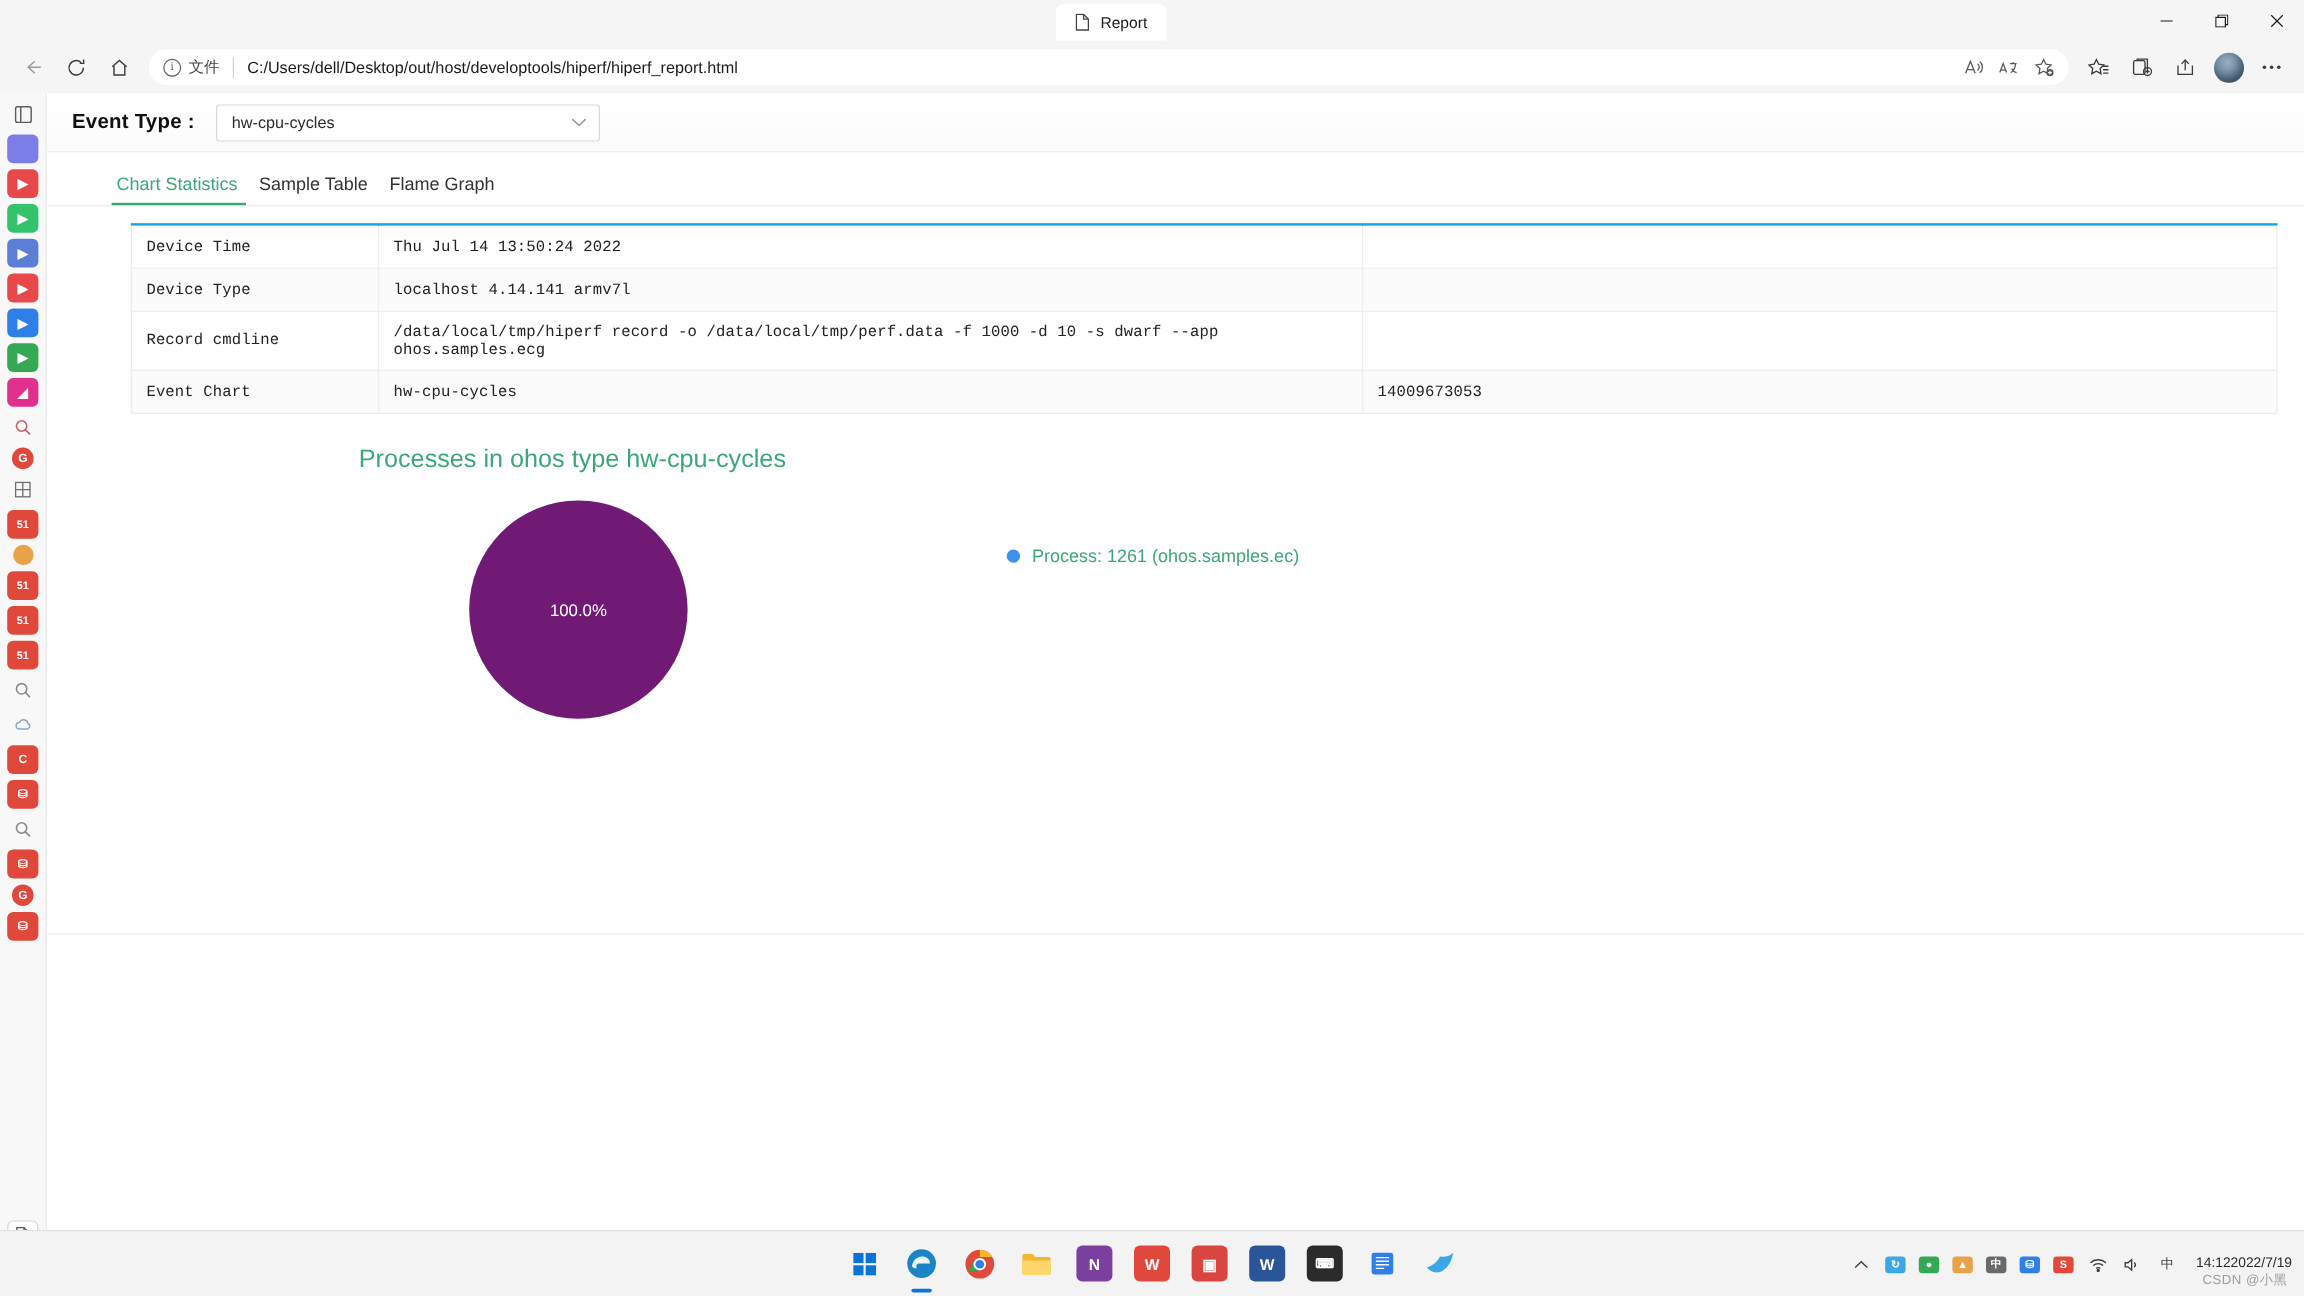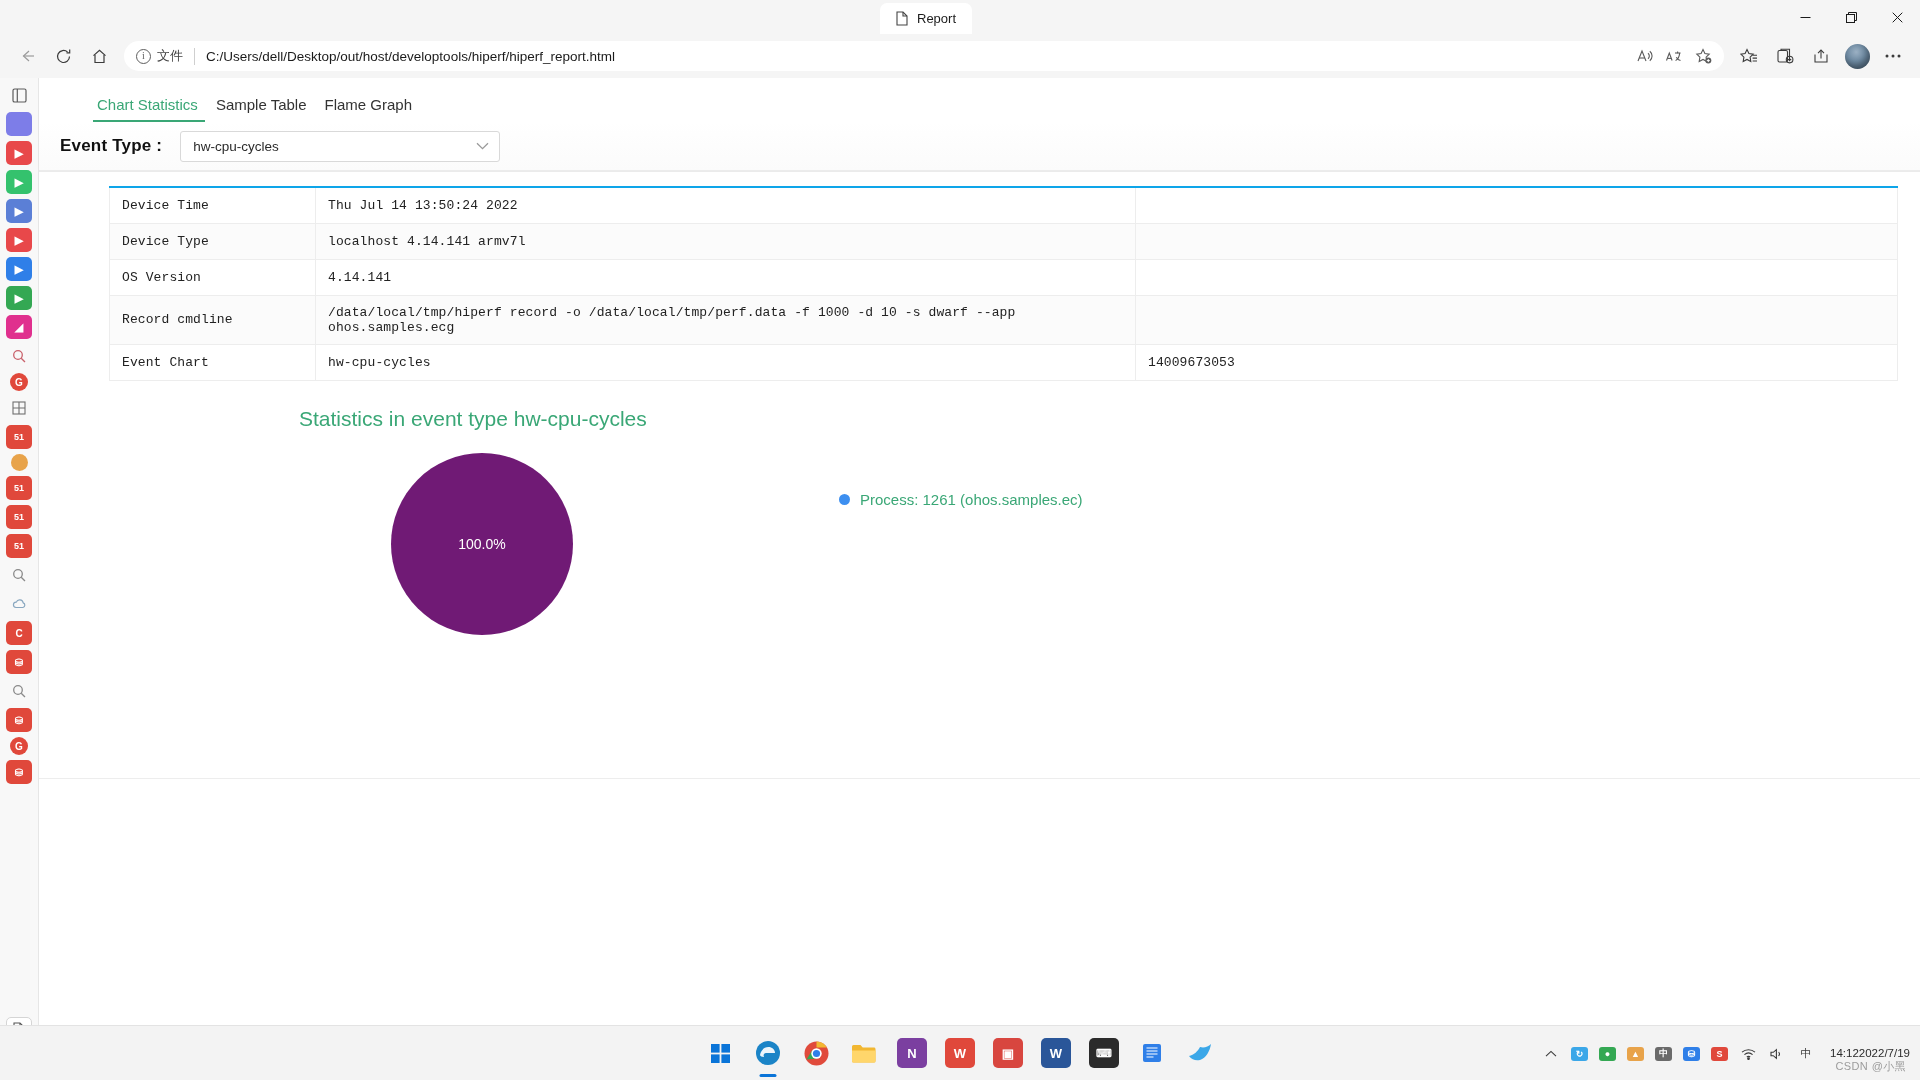--- a/index.html
+++ b/index.html
@@ -374,77 +374,72 @@
       <svg width="12" height="14" viewBox="0 0 12 14" fill="none" stroke="#555" stroke-width="1.1">
         <path d="M1 1h6l4 4v8H1z"></path>
           <path d="M7 1v4h4"></path>
       </svg>
     </div>
     <div class="side-ico plain" style="font-size:17px;color:#444;margin-bottom:10px">＋</div>
   </div>
 
   <div id="page">
 
-    <div id="tabs-row">
-      <div class="tab active">
-        <span>Chart Statistics</span>
-      </div>
-      <div class="tab">
-        <span>Sample Table</span>
-      </div>
-      <div class="tab">
-        <span>Flame Graph</span>
-      </div>
-    </div>
-
     <div id="event-bar">
       <div id="event-label">Event Type :</div>
       <div id="event-select">
         <span>hw-cpu-cycles</span>
         <span class="chev">
           <svg width="13" height="8" viewBox="0 0 13 8" fill="none" stroke="#9a9a9a" stroke-width="1.3">
             <path d="M1 1.3L6.5 6.6 12 1.3"></path>
           </svg>
         </span>
+      </div>
+    </div>
+
+    <div id="tabs-row">
+      <div class="tab active">
+        <span>Chart Statistics</span>
+      </div>
+      <div class="tab">
+        <span>Sample Table</span>
+      </div>
+      <div class="tab">
+        <span>Flame Graph</span>
       </div>
     </div>
     <div id="tabs-underline"></div>
 
     <table id="info-table">
       <tbody>
         <tr>
           <td>Device Time</td>
           <td class="val2">Thu Jul 14 13:50:24 2022</td>
           <td class="val3"></td>
         </tr>
         <tr>
           <td>Device Type</td>
           <td class="val2">localhost 4.14.141 armv7l</td>
-          <td class="val3"></td>
-        </tr>
-        <tr>
-          <td>OS Version</td>
-          <td class="val2">4.14.141</td>
           <td class="val3"></td>
         </tr>
         <tr>
           <td>Record cmdline</td>
           <td class="val2">/data/local/tmp/hiperf record -o /data/local/tmp/perf.data -f 1000 -d 10 -s dwarf --app ohos.samples.ecg</td>
           <td class="val3"></td>
         </tr>
         <tr>
           <td>Event Chart</td>
           <td class="val2">hw-cpu-cycles</td>
           <td class="val3">14009673053</td>
         </tr>
       </tbody>
     </table>
 
     <div id="chart-area">
-      <div id="chart-title">Statistics in event type hw-cpu-cycles</div>
+      <div id="chart-title">Processes in ohos type hw-cpu-cycles</div>
       <div id="pie-wrap">
         <div id="pie-slice">
           <span id="pie-label">100.0%</span>
         </div>
       </div>
       <div id="legend">
         <span id="legend-dot"></span>
         <span id="legend-text">Process: 1261 (ohos.samples.ec)</span>
       </div>
     </div>

